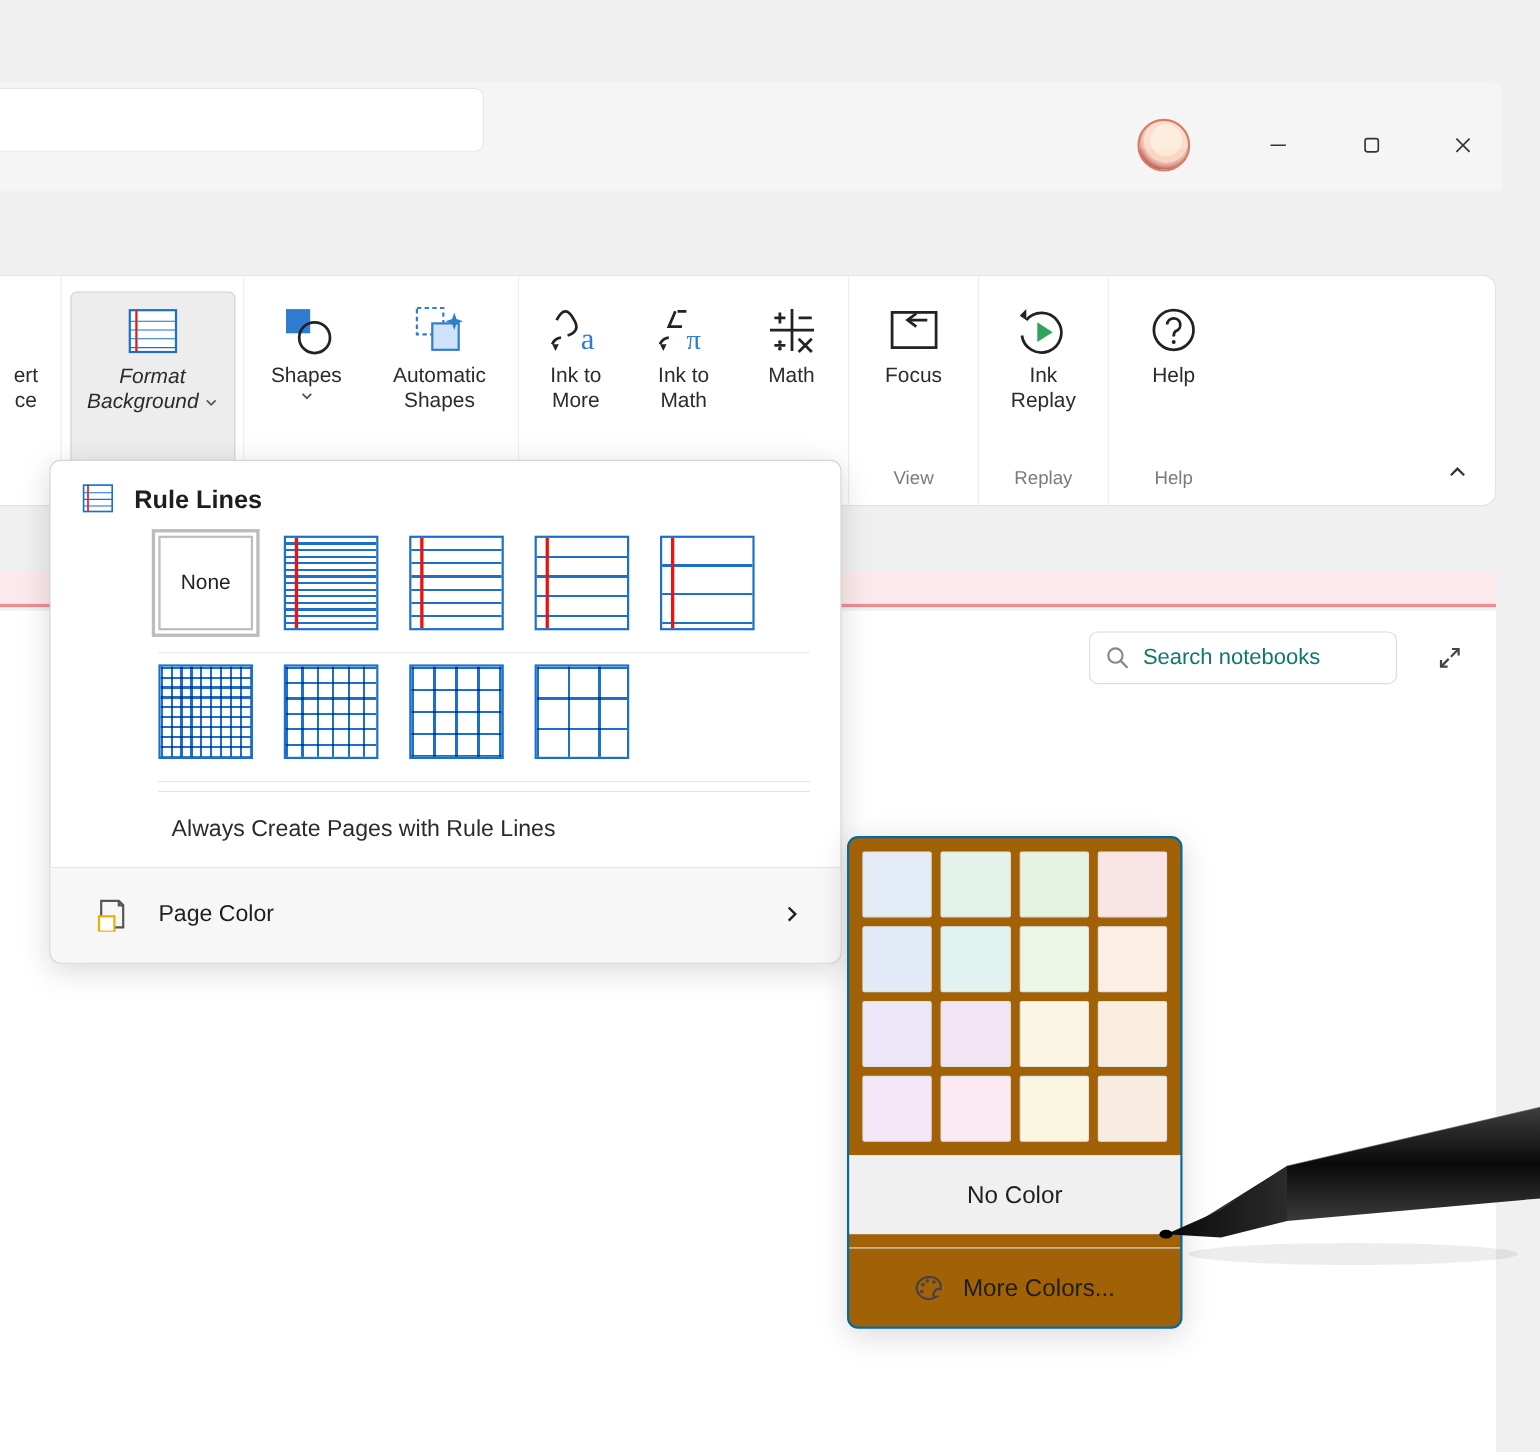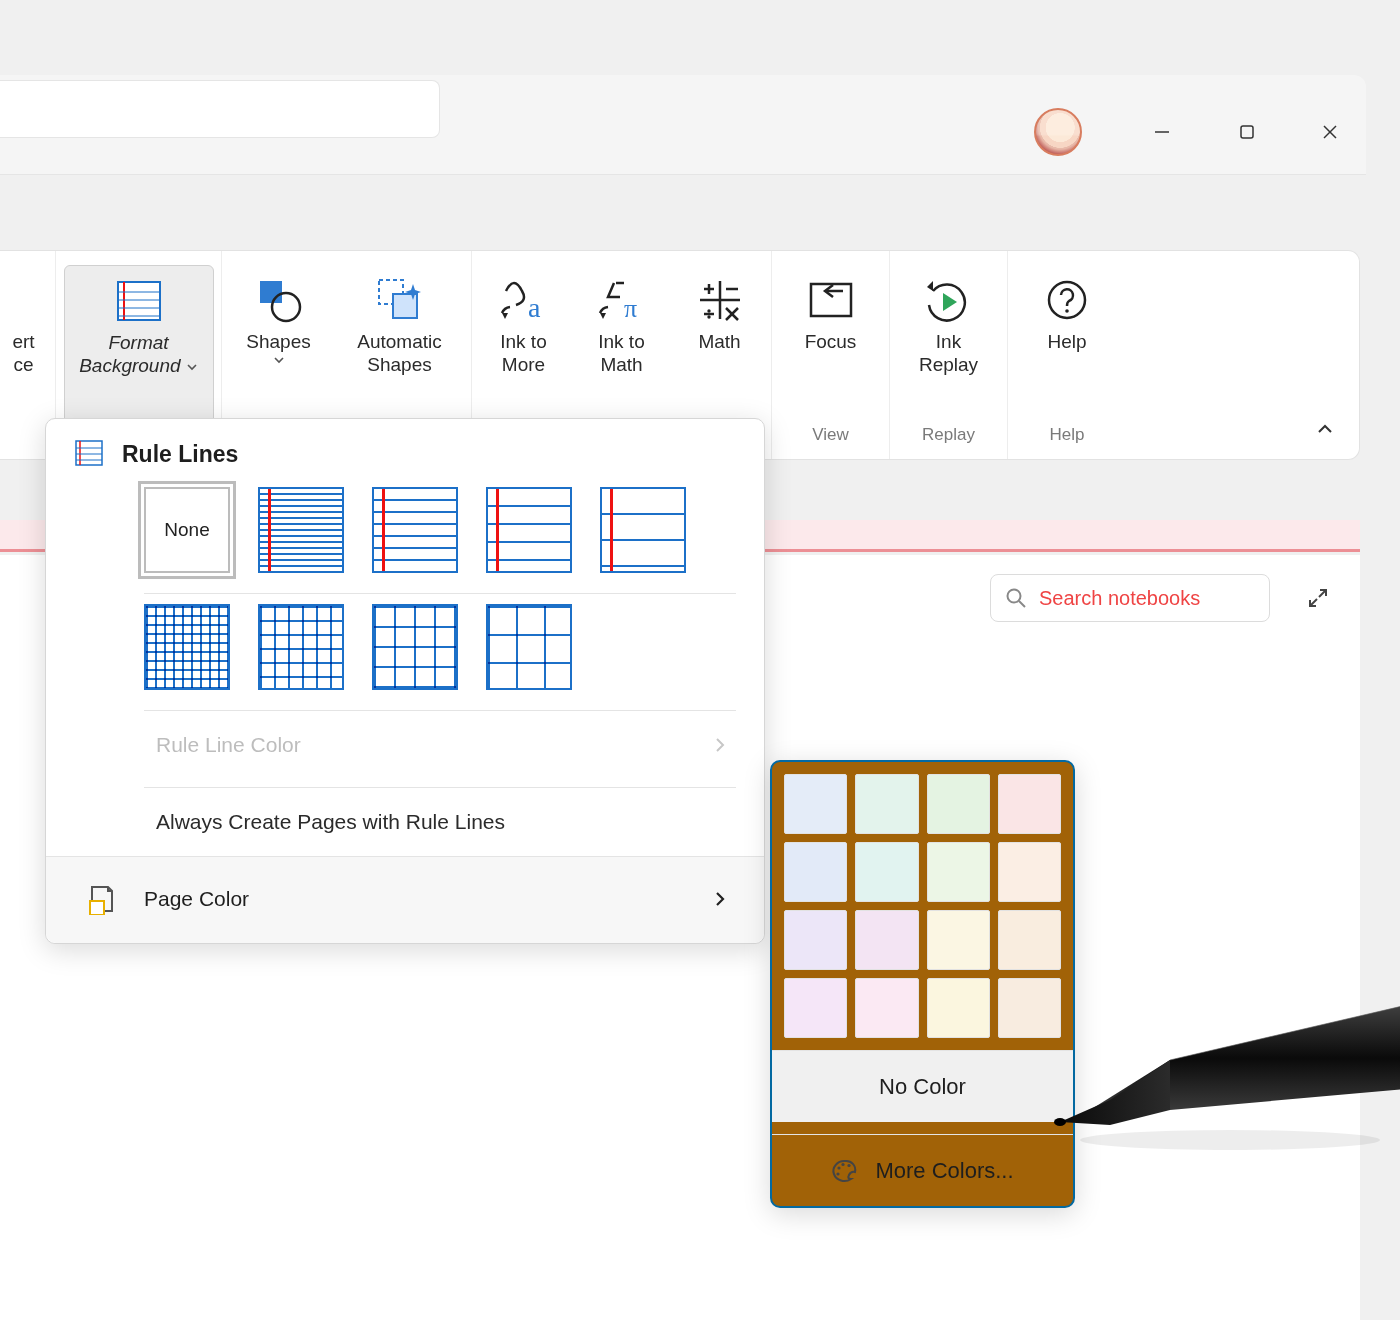--- a/index.html
+++ b/index.html
@@ -36,21 +36,21 @@
   .rbtn .lbl2 { font-size:19px; color:#2b2b2b; }
   .rbtn.sel { background:#ededed; border:1px solid #d0d0d0; }
   .grouplabel { font-size:17px; color:#7a7a7a; padding-bottom:8px; }
   .ribbon-caret { position:absolute; right:24px; bottom:20px; }
 
   
   .pinkbar { position:absolute; top:520px; left:0; right:40px; height:32px; background:#fce9eb; border-bottom:3px solid #ec8f95; }
   .canvas-white { position:absolute; top:555px; left:0; right:40px; bottom:0; background:#fff; }
 
   
-  .searchwrap { position:absolute; top:574px; right:130px; width:280px; height:48px; background:#fff; border:1px solid #dcdcdc; border-radius:8px; display:flex; align-items:center; padding:0 14px; gap:12px; color:#ef4444; font-size:20px; }
+  .searchwrap { position:absolute; top:574px; right:130px; width:280px; height:48px; background:#fff; border:1px solid #dcdcdc; border-radius:8px; display:flex; align-items:center; padding:0 14px; gap:12px; color:#0f766e; font-size:20px; }
   .expand { position:absolute; top:578px; right:62px; width:40px; height:40px; display:flex; align-items:center; justify-content:center; color:#555; }
 
   
   .dropdown {
     position:absolute; top:418px; left:45px; width:720px; background:#fff;
     border:1px solid #d6d6d6; border-radius:10px; box-shadow:0 6px 28px rgba(0,0,0,.15);
     padding-bottom:0;
   }
   .dd-header { display:flex; align-items:center; gap:18px; padding:20px 28px 8px; }
   .dd-header .ico { width:30px; height:30px; }
@@ -351,28 +351,20 @@
         </div>
     </div>
     <div class="hr"></div>
     <div class="swatchrow">
       <div class="swatch grid-s"></div>
       <div class="swatch grid-m"></div>
       <div class="swatch grid-l"></div>
       <div class="swatch grid-xl"></div>
     </div>
     <div class="hr"></div>
-    <div class="dd-item disabled">
-      <span>Rule Line Color</span>
-      <span class="chev">
-        <svg width="16" height="16" viewBox="0 0 16 16">
-            <path d="M5 2 l6 6 l-6 6" fill="none" stroke="#c7c7c7" stroke-width="2"></path>
-          </svg>
-      </span>
-    </div>
     <div class="hr"></div>
     <div class="dd-item">
       <span>Always Create Pages with Rule Lines</span>
       <span></span>
     </div>
     <div class="dd-page">
       <div class="left">
         <span>
           <svg width="30" height="32" viewBox="0 0 30 32">
               <path d="M6 4 h16 l4 4 v20 h-20 z" fill="none" stroke="#555" stroke-width="2"></path>

